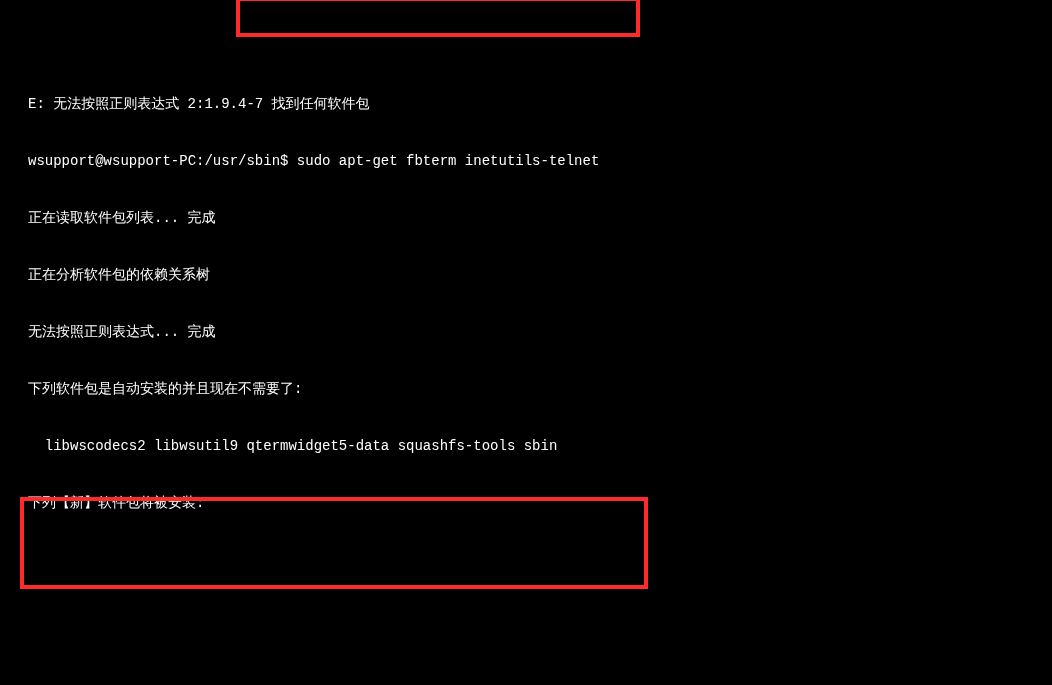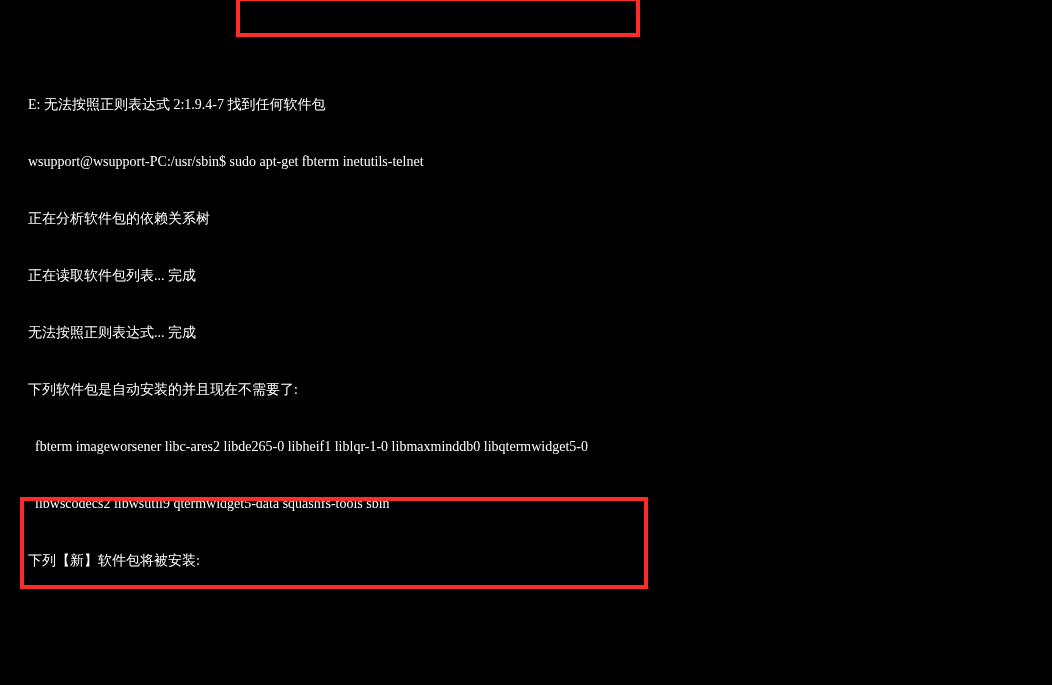--- a/index.html
+++ b/index.html
@@ -14,21 +14,20 @@
     height: 685px;
     overflow: hidden;
   }
   .terminal {
     padding: 0 8px 4px 28px;
     white-space: pre;
     position: relative;
   }
   .line {
     height: 19px;
-    font-family: Liberation Serif, serif;
   }
   .redbox {
     position: absolute;
     border: 4px solid #ff2a2a;
     box-sizing: border-box;
     pointer-events: none;
   }
   .redbox.top {
     left: 236px;
     top: -3px;
@@ -44,25 +43,24 @@
 </style>
 </head>
 <body>
 
 <div class="terminal">
   <div class="redbox top"></div>
   <div class="redbox bottom"></div>
 
   <div class="line">E: 无法按照正则表达式 2:1.9.4-7 找到任何软件包</div>
   <div class="line"><span>wsupport@wsupport-PC:/usr/sbin$ </span><span>sudo apt-get fbterm inetutils-telnet</span></div>
+  <div class="line">正在读取软件包列表... 完成</div>
   <div class="line">正在分析软件包的依赖关系树</div>
-  <div class="line">正在读取软件包列表... 完成</div>
   <div class="line">无法按照正则表达式... 完成</div>
   <div class="line">下列软件包是自动安装的并且现在不需要了:</div>
-  <div class="line">  fbterm imageworsener libc-ares2 libde265-0 libheif1 liblqr-1-0 libmaxminddb0 libqtermwidget5-0</div>
   <div class="line">  libwscodecs2 libwsutil9 qtermwidget5-data squashfs-tools sbin</div>
   <div class="line">下列【新】软件包将被安装:</div>
   
   
   
   
   
   
   
   

